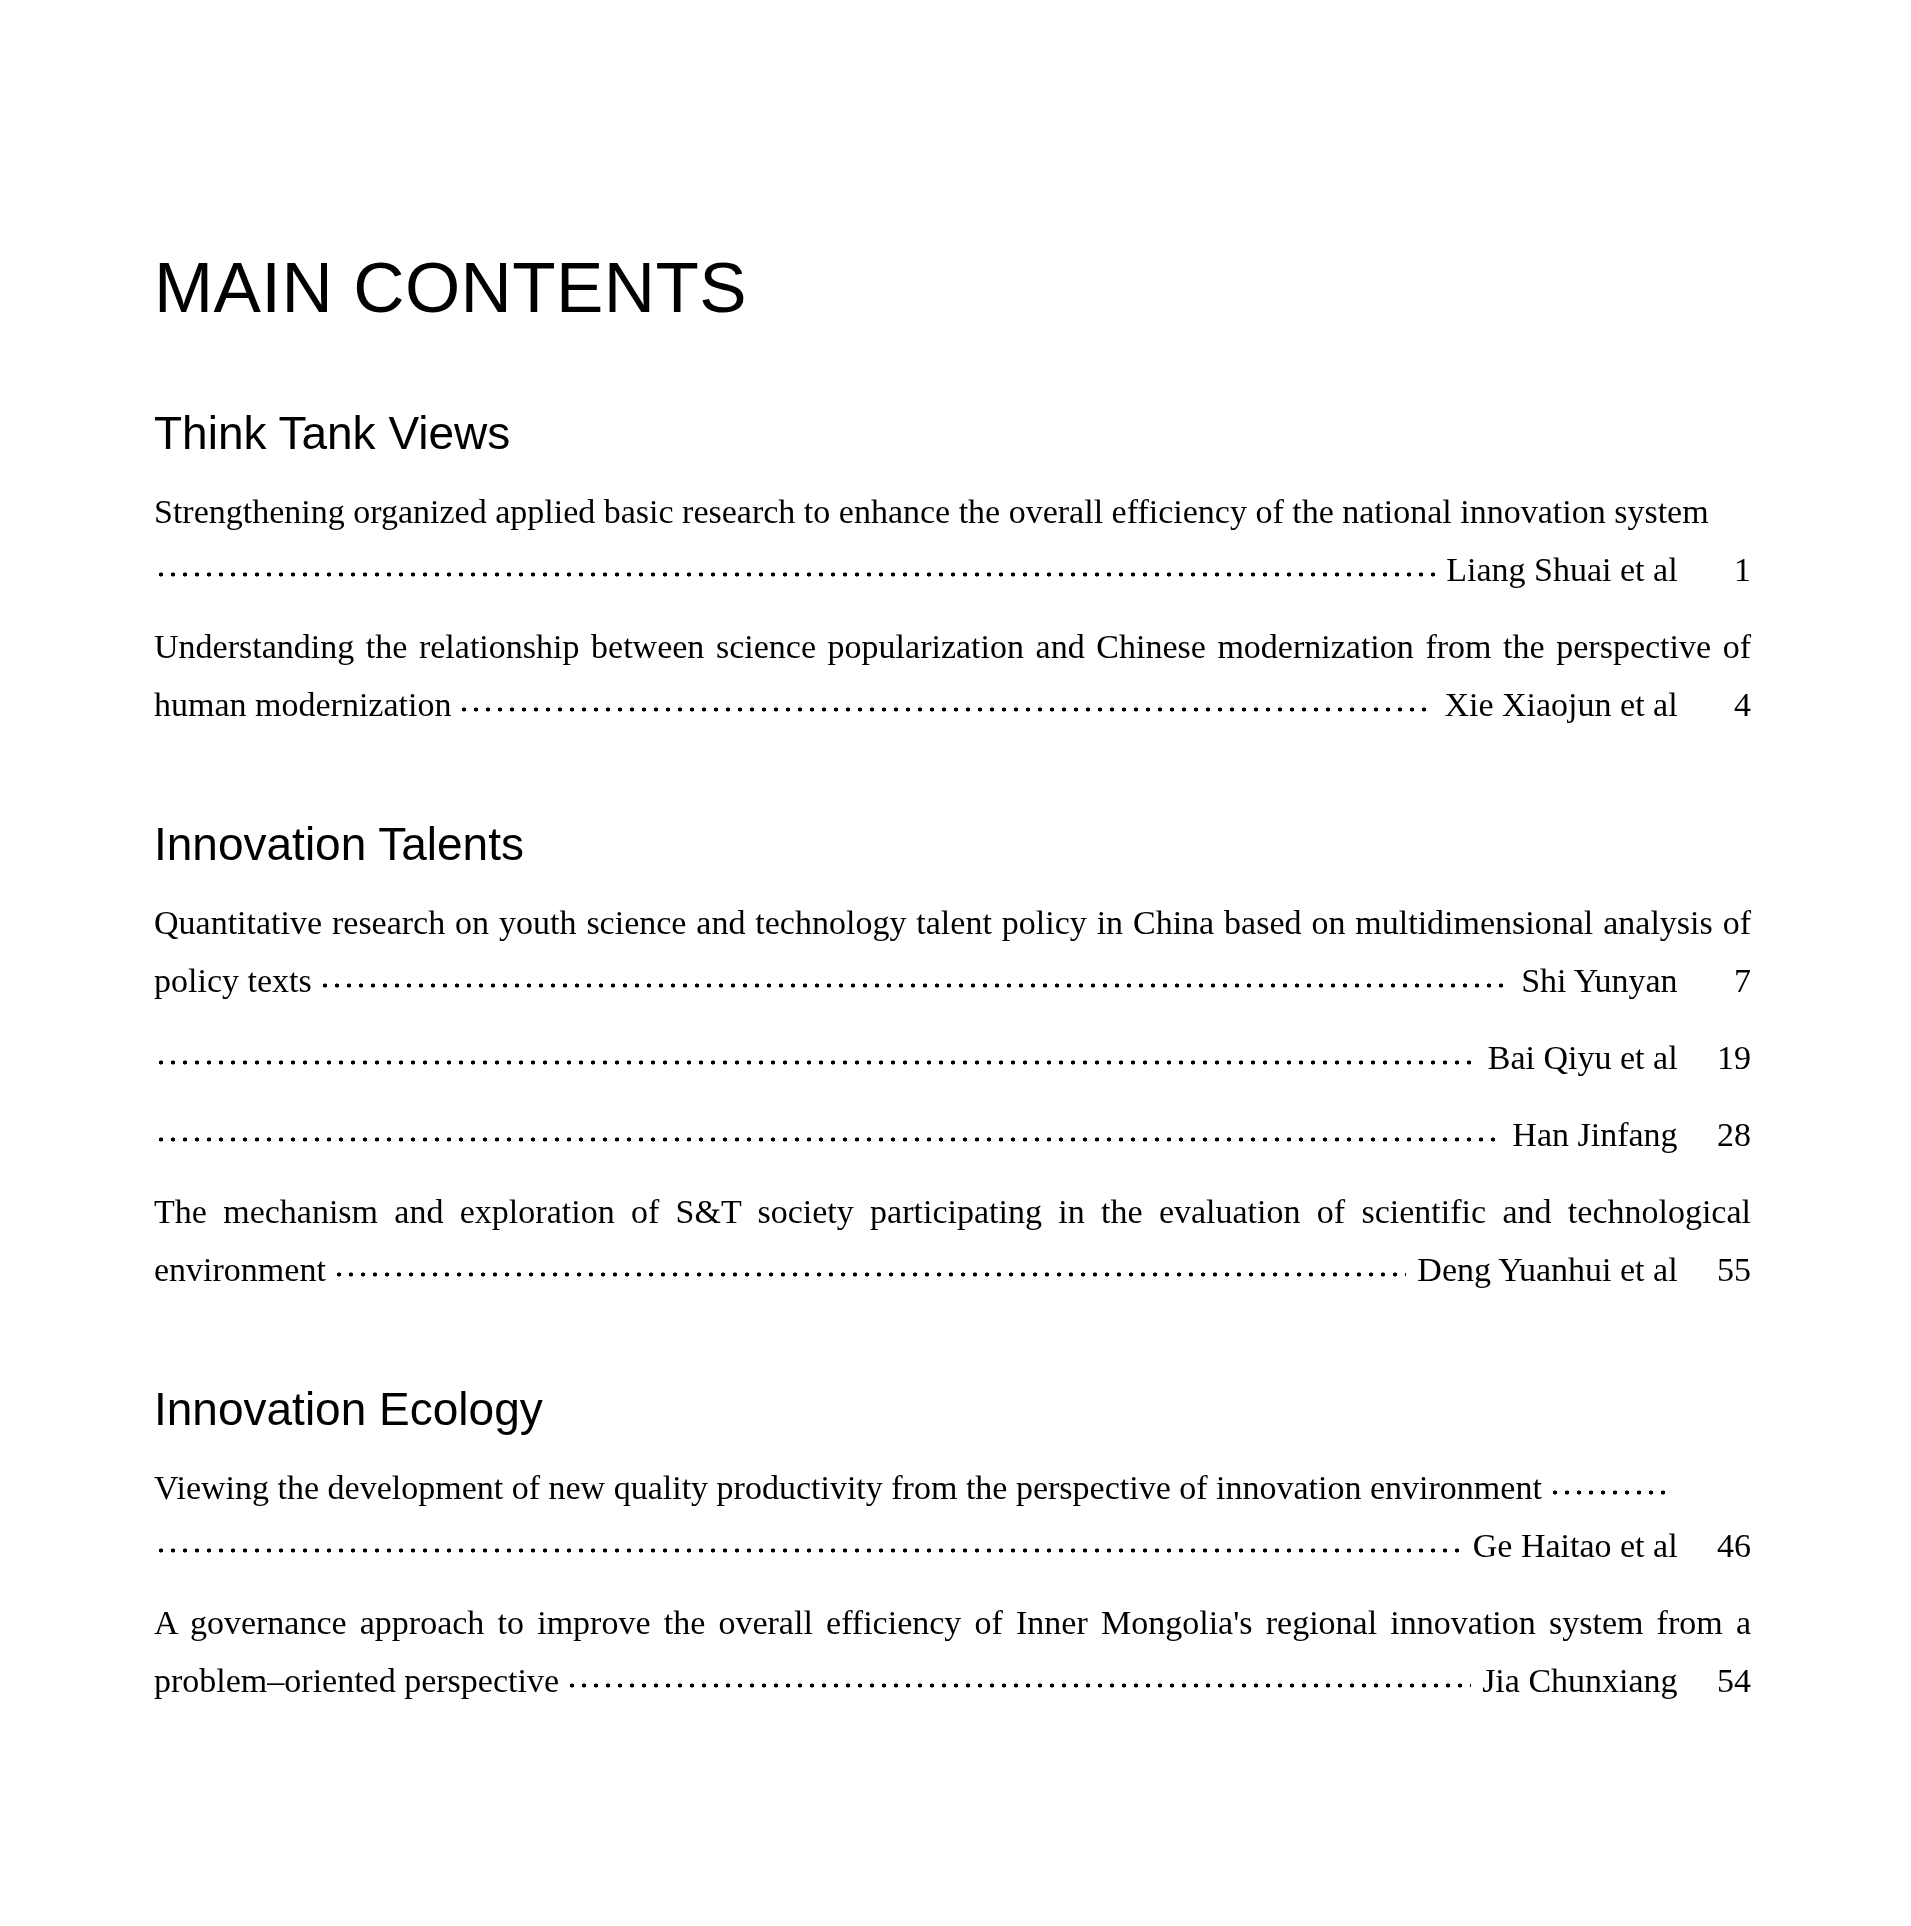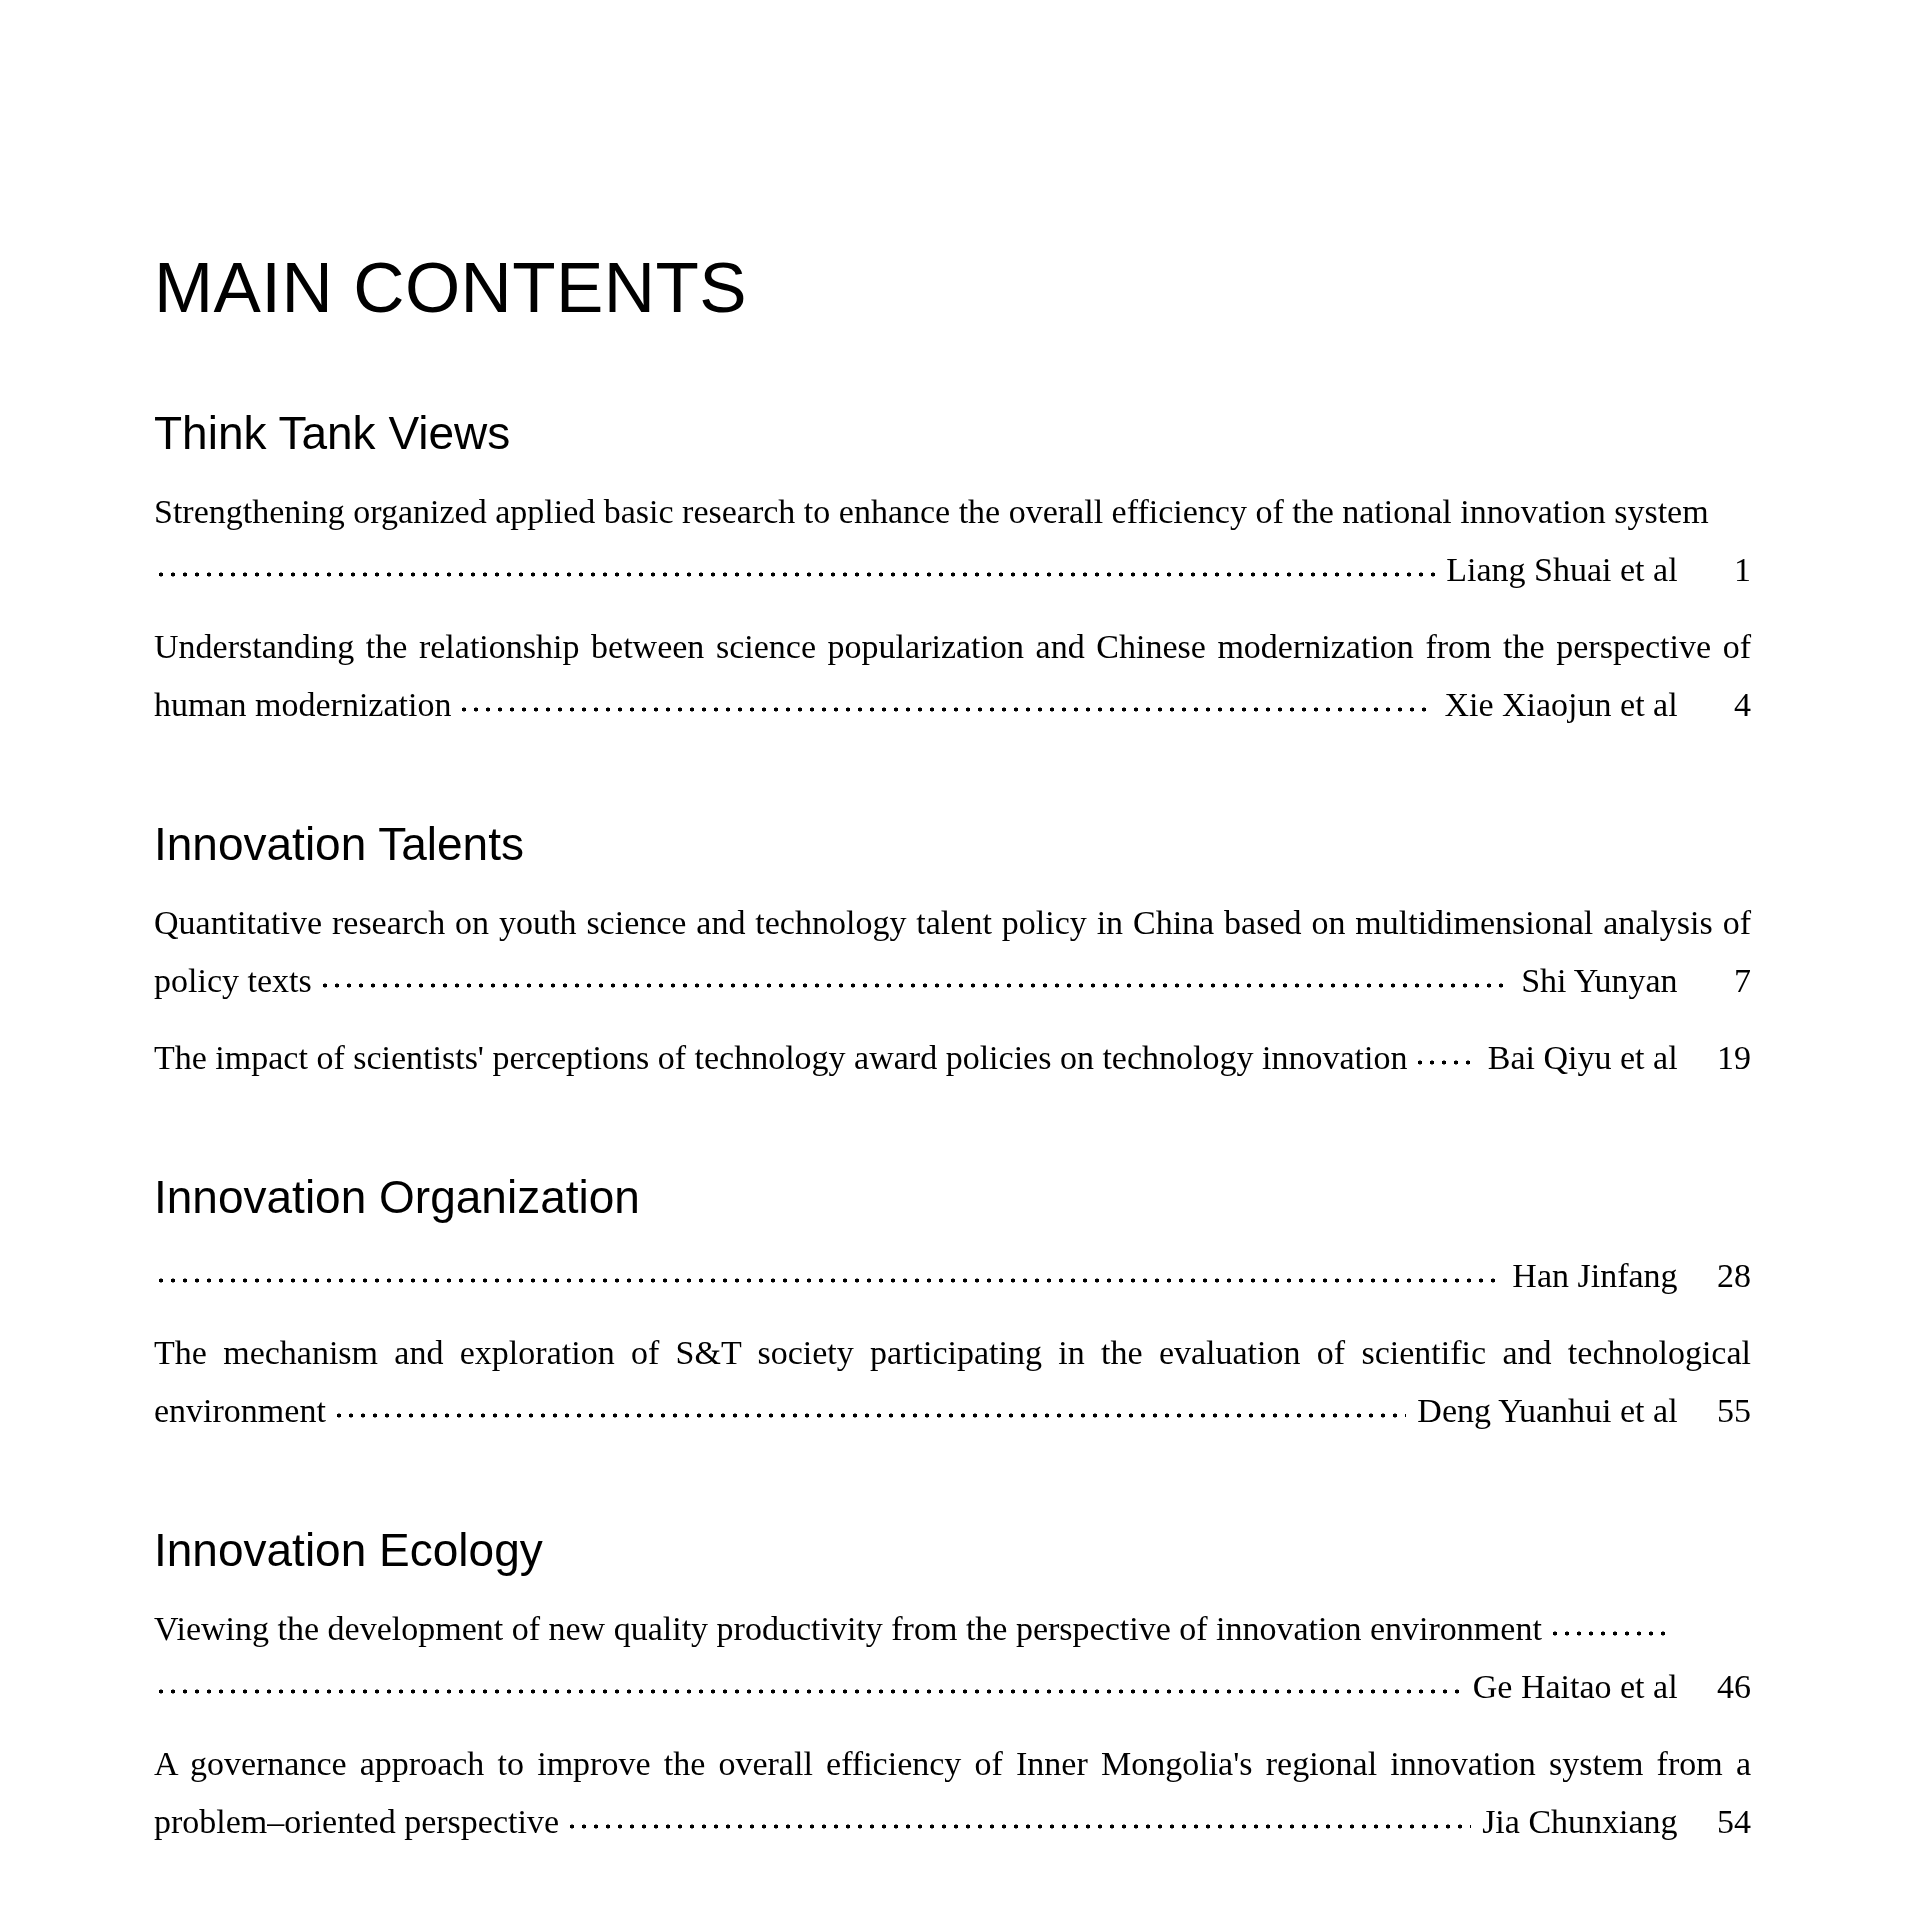--- a/index.html
+++ b/index.html
@@ -86,29 +86,27 @@
           <div class="line jline"><span>Quantitative research on youth science and technology talent policy in China based on multidimensional analysis of</span></div>
           <div class="line flexline">
             <span class="lt">policy texts</span>
             <span class="leader"></span>
             <span class="author">Shi Yunyan</span>
             <span class="pnum">7</span>
           </div>
         </div>
         <div class="entry">
           <div class="line flexline">
-            <span class="lt">The impact of scientists' perceptions of technology award policies on technology innovation</span>
             <span class="leader"></span>
             <span class="author">Bai Qiyu et al</span>
             <span class="pnum">19</span>
           </div>
         </div>
       </section>
       <section>
-        <h2 class="sec-h">Innovation Organization</h2>
         <div class="entry">
           <div class="line flexline">
             <span class="leader"></span>
             <span class="author">Han Jinfang</span>
             <span class="pnum">28</span>
           </div>
         </div>
         <div class="entry">
           <div class="line jline"><span>The mechanism and exploration of S&amp;T society participating in the evaluation of scientific and technological</span></div>
           <div class="line flexline">

